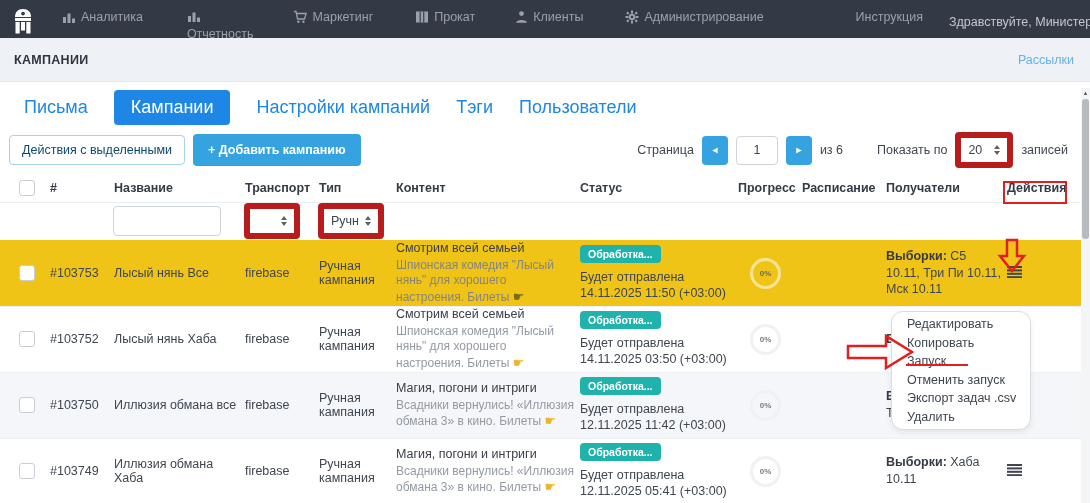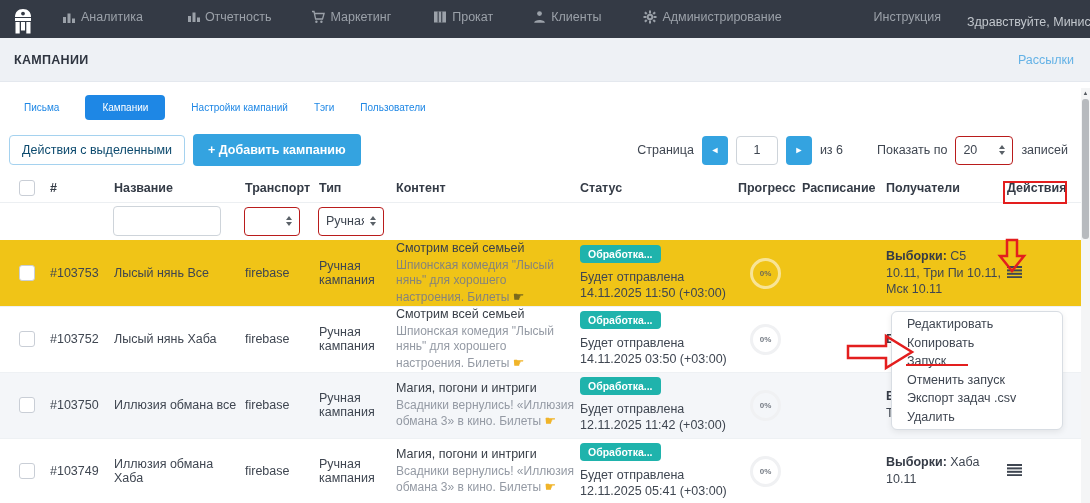--- a/index.html
+++ b/index.html
@@ -5,44 +5,44 @@
   * { margin:0; padding:0; box-sizing:border-box; }
   html,body { width:1090px; height:503px; overflow:hidden; }
   body { font-family:"Liberation Sans","DejaVu Sans",sans-serif; background:#fff; color:#3f4651; }
   .screen { position:relative; width:1090px; height:503px; overflow:hidden; background:#fff; }
 
   
   .topnav { height:38px; background:#343a45; display:flex; align-items:flex-start; padding:7px 0 0 10px; }
   .logo { margin:1px 14px 0 2px; flex:0 0 auto; }
   .nav-item { display:inline-flex; align-items:center; gap:5px; color:#9ba1a9; font-size:12.5px; margin-top:3px; white-space:nowrap; cursor:pointer; }
   .nav-item svg { flex:0 0 auto; }
-  .nav-item--stacked { flex-direction:row; align-items:flex-start; gap:4px; margin-top:3px; }
+  .nav-item--stacked { flex-direction:column; align-items:flex-start; gap:4px; margin-top:3px; }
   .m1{margin-left:14px}.m2{margin-left:44px}.m3{margin-left:40px}.m4{margin-left:42px}.m5{margin-left:40px}.m6{margin-left:42px}.m7{margin-left:92px}
   .greeting { color:#c2c7cd; font-size:12.5px; margin:8px 0 0 26px; white-space:nowrap; }
 
   
   .pageheader { height:44px; background:#eef1f5; display:flex; align-items:center; justify-content:space-between; padding:0 16px 0 14px; border-bottom:1px solid #e4e8ee; }
   .pageheader .title { font-size:12.5px; font-weight:bold; color:#2f3540; letter-spacing:.3px; }
   .pageheader .link { font-size:12.5px; color:#64b2e6; cursor:pointer; }
 
   
   .tabs { display:flex; align-items:center; gap:26px; margin:10px 0 0 24px; height:30px; }
-  .tab { font-size:10px; color:#1e87e5; cursor:pointer; white-space:nowrap; }
+  .tab { font-size:18px; color:#1e87e5; cursor:pointer; white-space:nowrap; }
   .tab--active { background:#1e87e5; color:#fff; padding:7px 17px; border-radius:4px; }
 
   
   .toolbar { display:flex; align-items:center; justify-content:space-between; margin-top:12px; padding:0 22px 0 9px; height:32px; }
   .toolbar-left { display:flex; gap:8px; align-items:center; }
   .btn { font-size:12.5px; border-radius:4px; padding:7px 12px; cursor:pointer; border:1px solid transparent; white-space:nowrap; }
   .btn--ghost { background:#fff; border-color:#a5d2ef; color:#0c4a6e; }
   .btn--primary { background:#34a3e0; color:#fff; font-weight:600; padding:8px 14px; }
   .pager { display:flex; align-items:center; gap:8px; font-size:12.5px; color:#3f4651; }
   .pager-btn { width:26px; height:29px; background:#34a3e0; color:#fff; border:none; border-radius:4px; font-size:9px; cursor:pointer; display:flex; align-items:center; justify-content:center; }
   .page-input { width:42px; height:29px; border:1px solid #ced4da; border-radius:4px; text-align:center; font-size:12.5px; color:#3f4651; }
-  .selectbox { height:29px; border:1px solid #b91c1c; border-radius:4px; background:#fff; display:inline-flex; align-items:center; justify-content:space-between; padding:12px 7px; gap:6px; font-size:12.5px; color:#3f4651; cursor:pointer; }
+  .selectbox { height:29px; border:6px solid #b91c1c; border-radius:4px; background:#fff; display:inline-flex; align-items:center; justify-content:space-between; padding:12px 7px; gap:6px; font-size:12.5px; color:#3f4651; cursor:pointer; }
   .sel-arrows { display:inline-flex; flex-direction:column; gap:2px; }
   .sel-arrows i { width:0; height:0; border-left:3.5px solid transparent; border-right:3.5px solid transparent; display:block; }
   .sel-arrows .up { border-bottom:4px solid #5a6168; }
   .sel-arrows .dn { border-top:4px solid #5a6168; }
   .gap18 { width:18px; }
 
   
   table { border-collapse:collapse; table-layout:fixed; width:1082px; margin-top:8px; font-size:12.5px; }
   th { text-align:left; font-size:12.5px; font-weight:bold; color:#343b46; height:28px; padding-left:5px; vertical-align:middle; }
   .filter-row td { height:38px; border-top:1px solid #eceff2; vertical-align:middle; padding-left:4px; }
@@ -59,21 +59,21 @@
   .row--highlight .pointer-ic { color:#7a6a1c; }
   .badge { display:inline-block; background:#1fb3ac; color:#fff; font-size:10.5px; font-weight:bold; padding:3px 8px; border-radius:4px; margin-bottom:6px; }
   .sched-text { line-height:1.3; color:#3f4651; }
   .ring { width:31px; height:31px; border-radius:50%; border:3px solid #f0f1f3; display:flex; align-items:center; justify-content:center; font-size:8px; font-weight:bold; color:#757b84; background:transparent; margin-left:12px; }
   .row--highlight .ring { border-color:rgba(255,255,255,.55); color:#6d6a55; }
   .rec { line-height:1.35; }
   .rec b { color:#353b46; }
   .list-ic { display:inline-block; cursor:pointer; }
 
   
-  .menu { position:absolute; left:891px; top:311px; width:172px; background:#fff; border:1px solid #d8dde3; border-radius:6px; box-shadow:0 2px 6px rgba(0,0,0,.08); padding:3px 0; z-index:5; }
+  .menu { position:absolute; left:891px; top:311px; width:140px; background:#fff; border:1px solid #d8dde3; border-radius:12px; box-shadow:0 2px 6px rgba(0,0,0,.08); padding:3px 0; z-index:5; }
   .menu-item { font-size:12.5px; color:#3f4651; padding:2px 8px 2px 15px; line-height:14.5px; white-space:nowrap; cursor:pointer; }
 
   
   .annot-svg { position:absolute; left:0; top:0; z-index:10; pointer-events:none; }
   .annot-rect { position:absolute; left:1003px; top:181px; width:64px; height:23px; border:2px solid #e31e1e; z-index:10; pointer-events:none; }
   .annot-underline { position:absolute; left:906px; top:364px; width:62px; height:2px; background:#e31e1e; z-index:11; pointer-events:none; }
 
   
   .scrollbar { position:absolute; right:0; top:88px; width:9px; height:415px; background:#f4f5f6; z-index:6; }
   .scroll-up { width:9px; height:10px; font-size:6px; color:#555a60; text-align:center; line-height:10px; }

